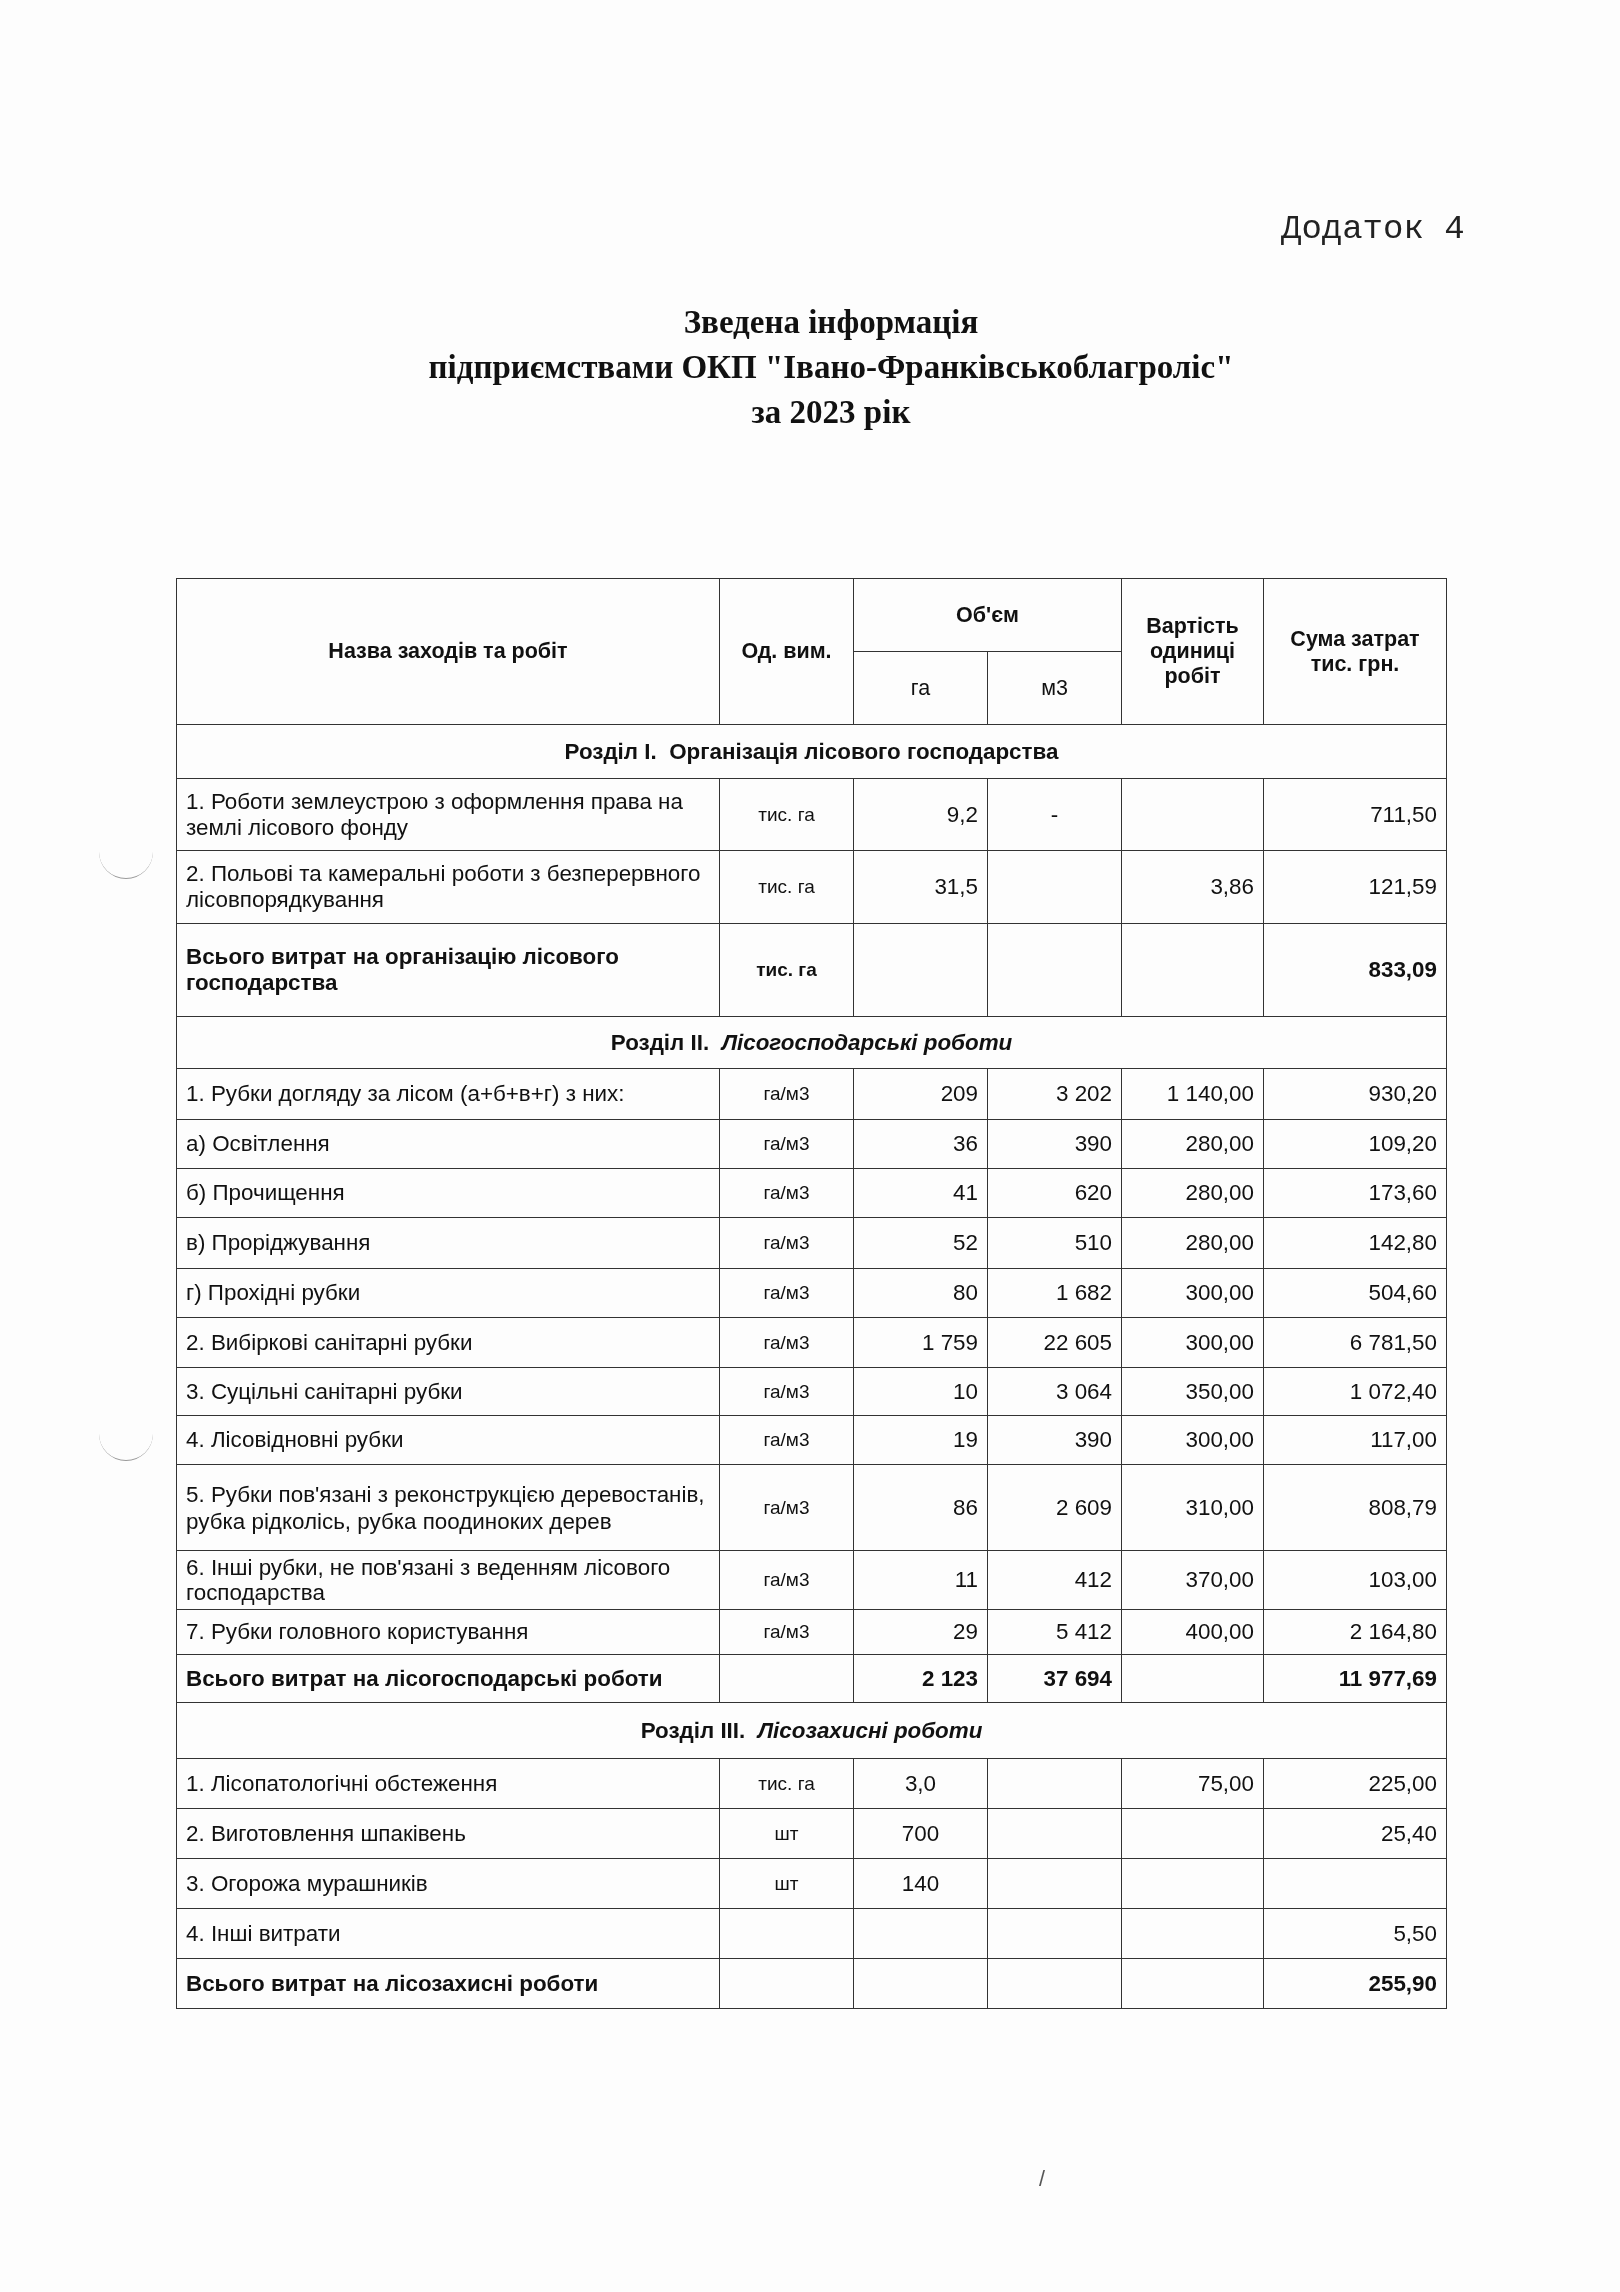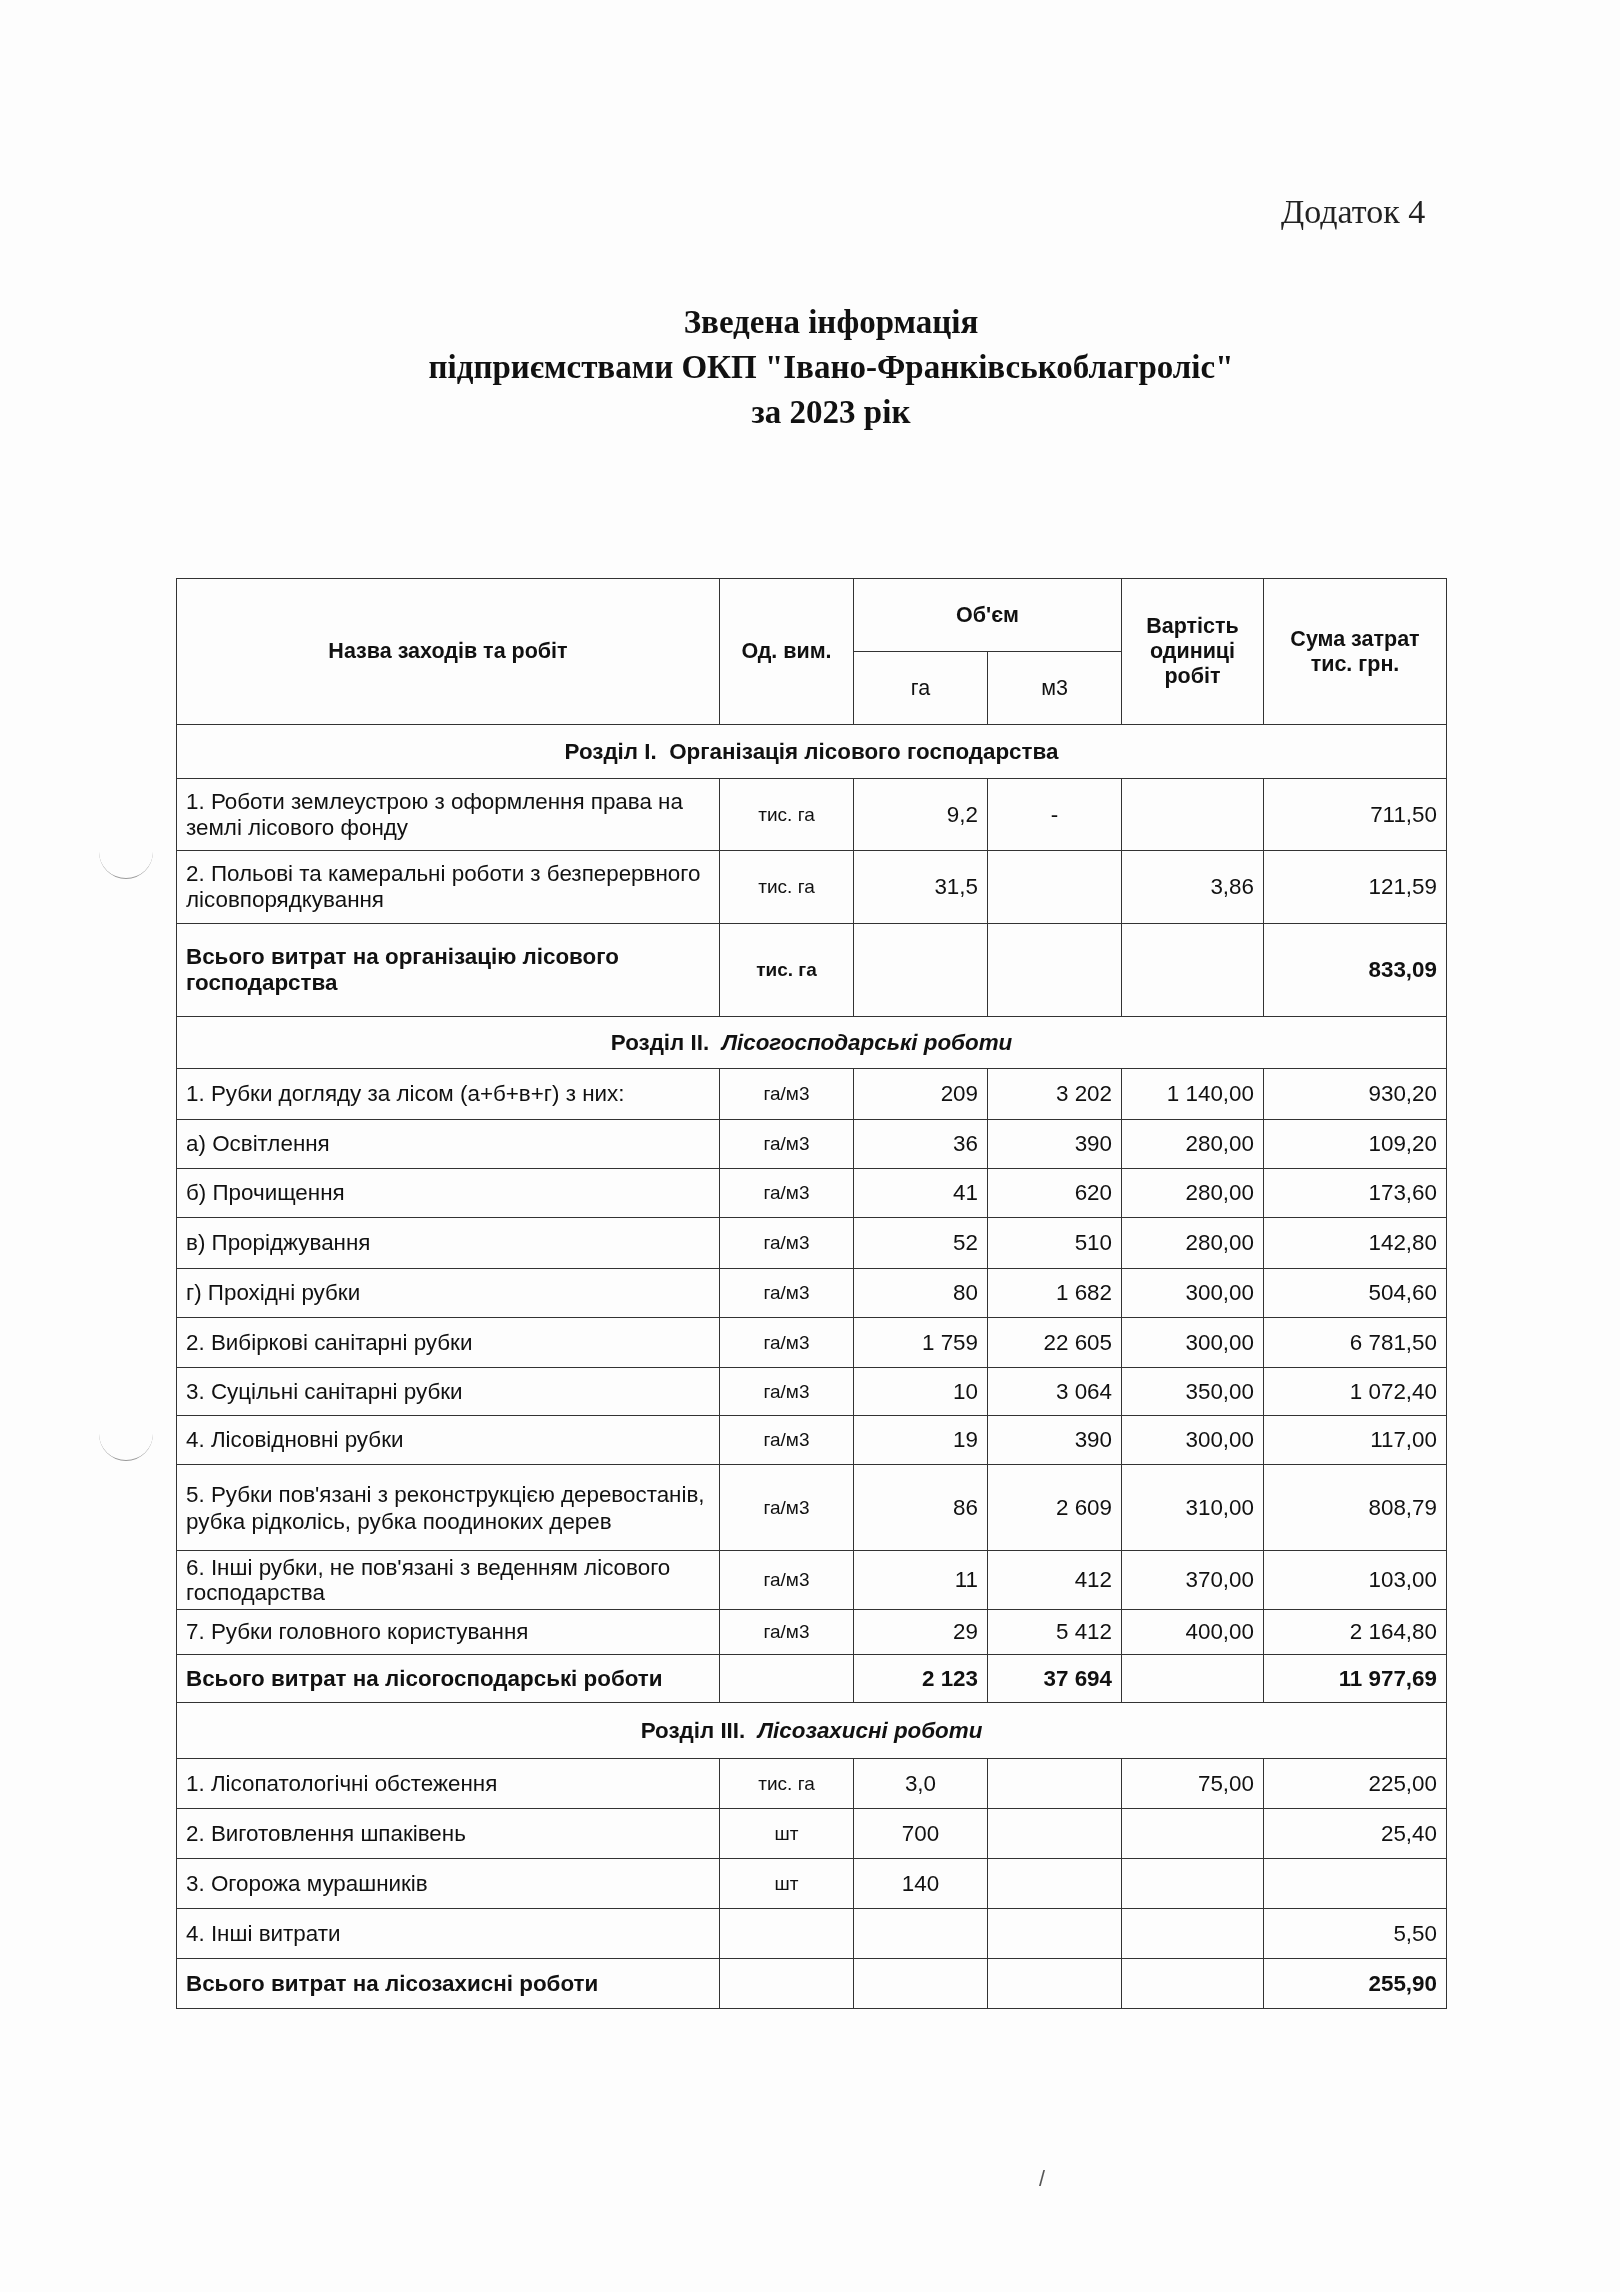--- a/index.html
+++ b/index.html
@@ -1,17 +1,17 @@
 <!DOCTYPE html>
 <html style="font-size:14.3px"><head>
 <meta charset="utf-8">
 <style>
   html, body { margin:0; padding:0; }
   body { width:1620px; height:2293px; background:#fdfdfd; position:relative; overflow:hidden; font-family:"Liberation Sans", sans-serif; color:#111; }
-  .appendix { position:absolute; left:1281px; top:193px; font-family:Liberation Serif, serif; font-size:34px; color:#222; }
+  .appendix { position:absolute; left:1281px; top:210px; font-family:Liberation Mono, monospace; font-size:34px; color:#222; }
   .title { position:absolute; left:0; width:1620px; top:300px; text-align:center; font-family:"Liberation Serif", serif; font-weight:bold; font-size:33px; line-height:45px; color:#111;padding-left:21px; }
   .title div { white-space:nowrap; }
   table.t { position:absolute; left:176px; top:578px; width:1270px; border-collapse:collapse; table-layout:fixed; font-size:22.4px; }
   table.t td { border:1.8px solid #333; padding:0 9px; vertical-align:middle; }
   .hdr td { font-weight:bold; text-align:center; font-size:21.5px; }
   .num { text-align:right; }
   .ctr { text-align:center; }
   .unit { text-align:center; font-size:19px; }
   .bold td { font-weight:bold; }
   .sec td { text-align:center; font-weight:bold; }

